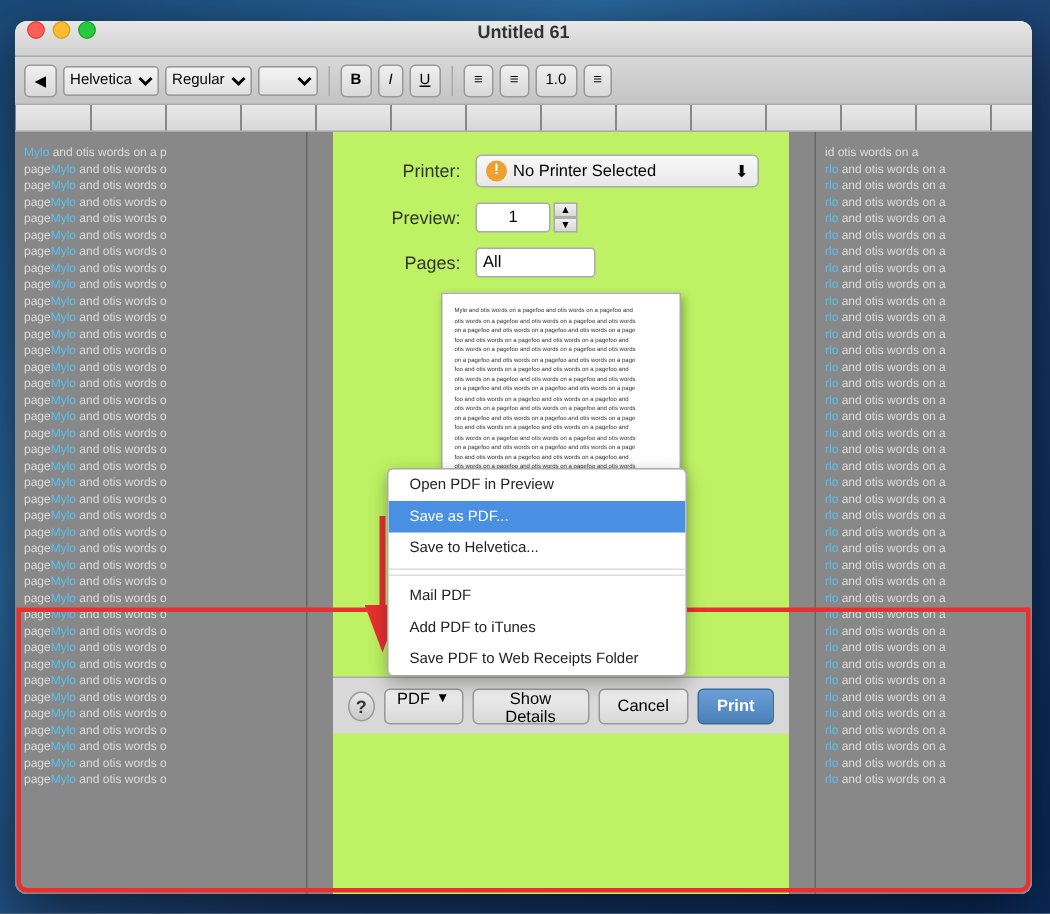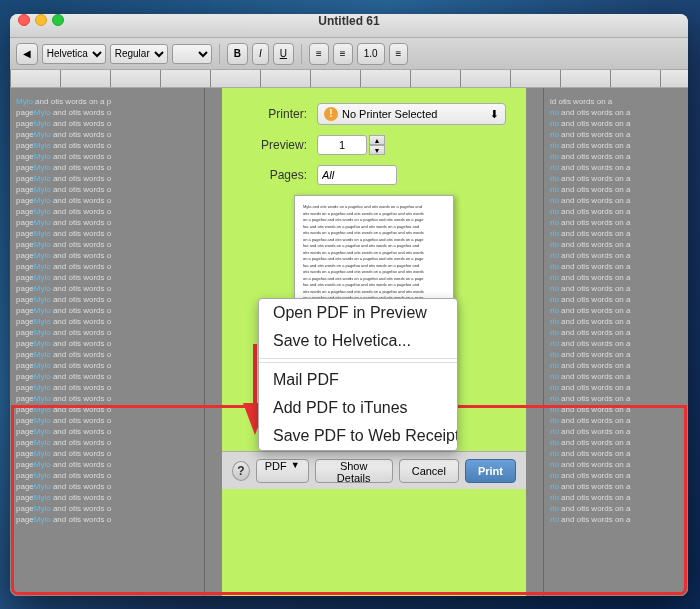--- a/index.html
+++ b/index.html
@@ -363,21 +363,21 @@
       background: white;
       border: 1px solid #aaa;
       border-radius: 4px;
       box-shadow: 0 4px 12px rgba(0,0,0,0.3);
       z-index: 100;
       overflow: hidden;
     }
 
     .pdf-menu-item {
       padding: 5px 14px;
-      font-size: 16px;
+      font-size: 10px;
       color: #222;
       cursor: pointer;
       white-space: nowrap;
     }
 
     .pdf-menu-item.highlighted {
       background: #4a90e2;
       color: white;
     }
 
@@ -508,21 +508,21 @@
             <span class="print-label">Preview:</span>
             <input class="print-input" type="text" value="1" style="">
             <div class="stepper">
               <button class="stepper-btn">▲</button>
               <button class="stepper-btn">▼</button>
             </div>
           </div>
 
           <div class="print-row">
             <span class="print-label">Pages:</span>
-            <input class="print-input" type="text" value="All" style="width: 80px; text-align: left; font-style: italic;">
+            <input class="print-input" type="text" value="All" style="width: 80px; text-align: left;">
           </div>
 
           <div style="display:flex;justify-content:center;margin:8px 0;">
             <div class="page-preview">
               <div class="preview-text-line">Mylo and otis words on a pagefoo and otis words on a pagefoo and</div>
               <div class="preview-text-line">otis words on a pagefoo and otis words on a pagefoo and otis words</div>
               <div class="preview-text-line">on a pagefoo and otis words on a pagefoo and otis words on a page</div>
               <div class="preview-text-line">foo and otis words on a pagefoo and otis words on a pagefoo and</div>
               <div class="preview-text-line">otis words on a pagefoo and otis words on a pagefoo and otis words</div>
               <div class="preview-text-line">on a pagefoo and otis words on a pagefoo and otis words on a page</div>
@@ -571,20 +571,21 @@
               <span>PDF</span>
               <span style="font-size:9px;">▼</span>
             </button>
           </div>
           <button class="show-details-btn">Show Details</button>
           <button class="cancel-btn">Cancel</button>
           <button class="print-btn">Print</button>
 
           <div class="pdf-dropdown">
             <div class="pdf-menu-item">Open PDF in Preview</div>
+            <div class="pdf-menu-item highlighted">Save as PDF...</div>
             <div class="pdf-menu-item">Save to Helvetica...</div>
             <div class="pdf-menu-separator"></div>
             <div class="pdf-menu-separator"></div>
             <div class="pdf-menu-item">Mail PDF</div>
             <div class="pdf-menu-item">Add PDF to iTunes</div>
             <div class="pdf-menu-item">Save PDF to Web Receipts Folder</div>
           </div>
         </div>
       </div>
 

